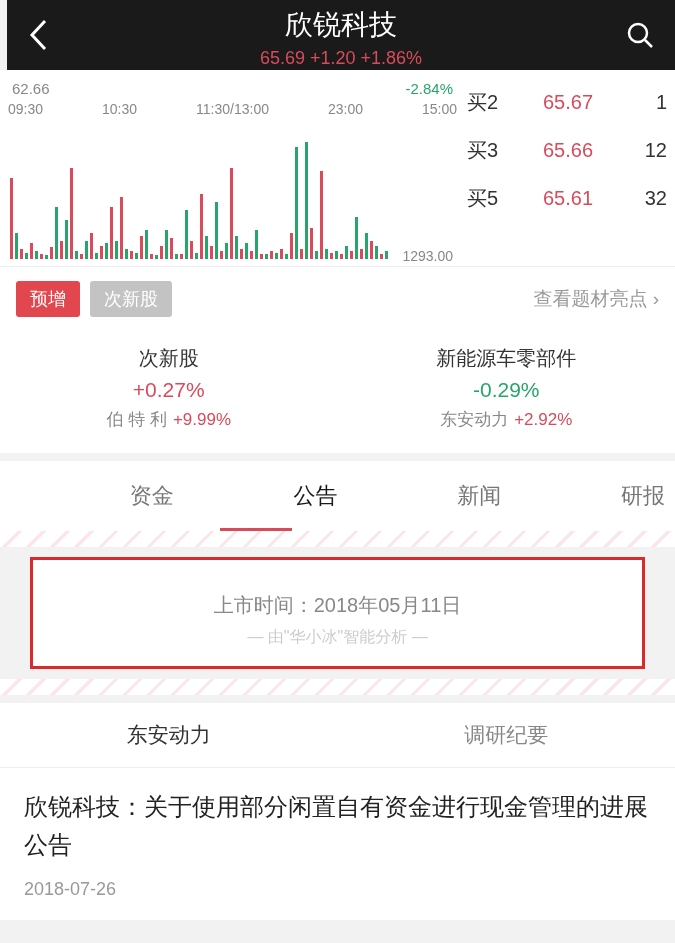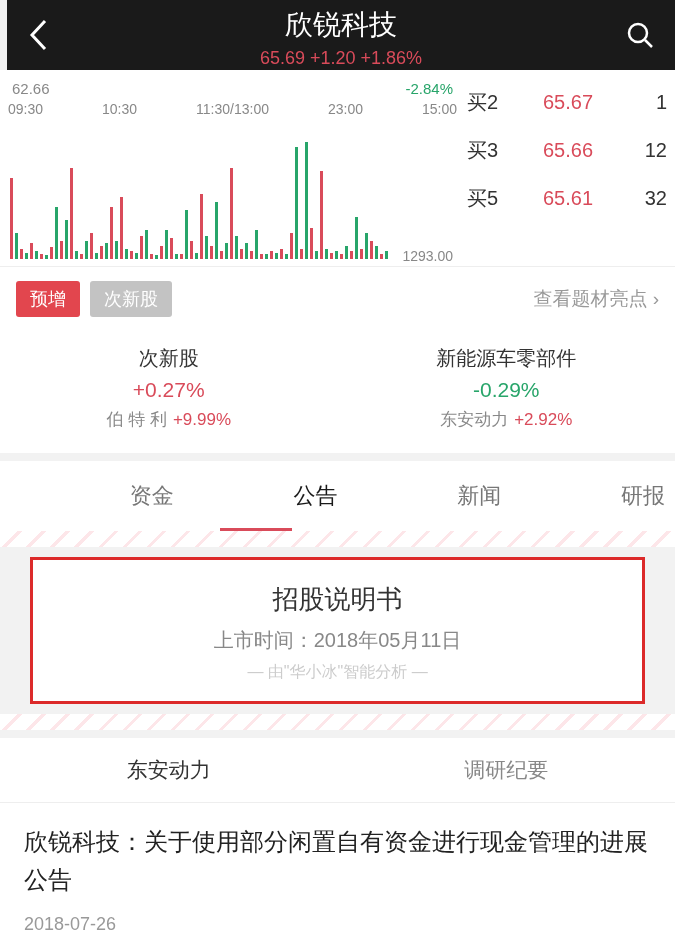--- a/index.html
+++ b/index.html
@@ -367,21 +367,20 @@
 
 <div class="tabs" id="tabs">
     <div class="tab">资金</div>
     <div class="tab active">公告</div>
     <div class="tab">新闻</div>
     <div class="tab">研报</div>
   </div>
 
 <div class="stripes"></div>
 <div class="prospectus-box">
-  <div class="prospectus-title">招股说明书</div>
   <div class="prospectus-sub">上市时间：2018年05月11日</div>
   <div class="prospectus-note">— 由"华小冰"智能分析 —</div>
 </div>
 <div class="stripes"></div>
 
 <div class="sub-tabs">
   <div class="sub-tab">东安动力</div>
   <div class="sub-tab inactive">调研纪要</div>
 </div>
 

